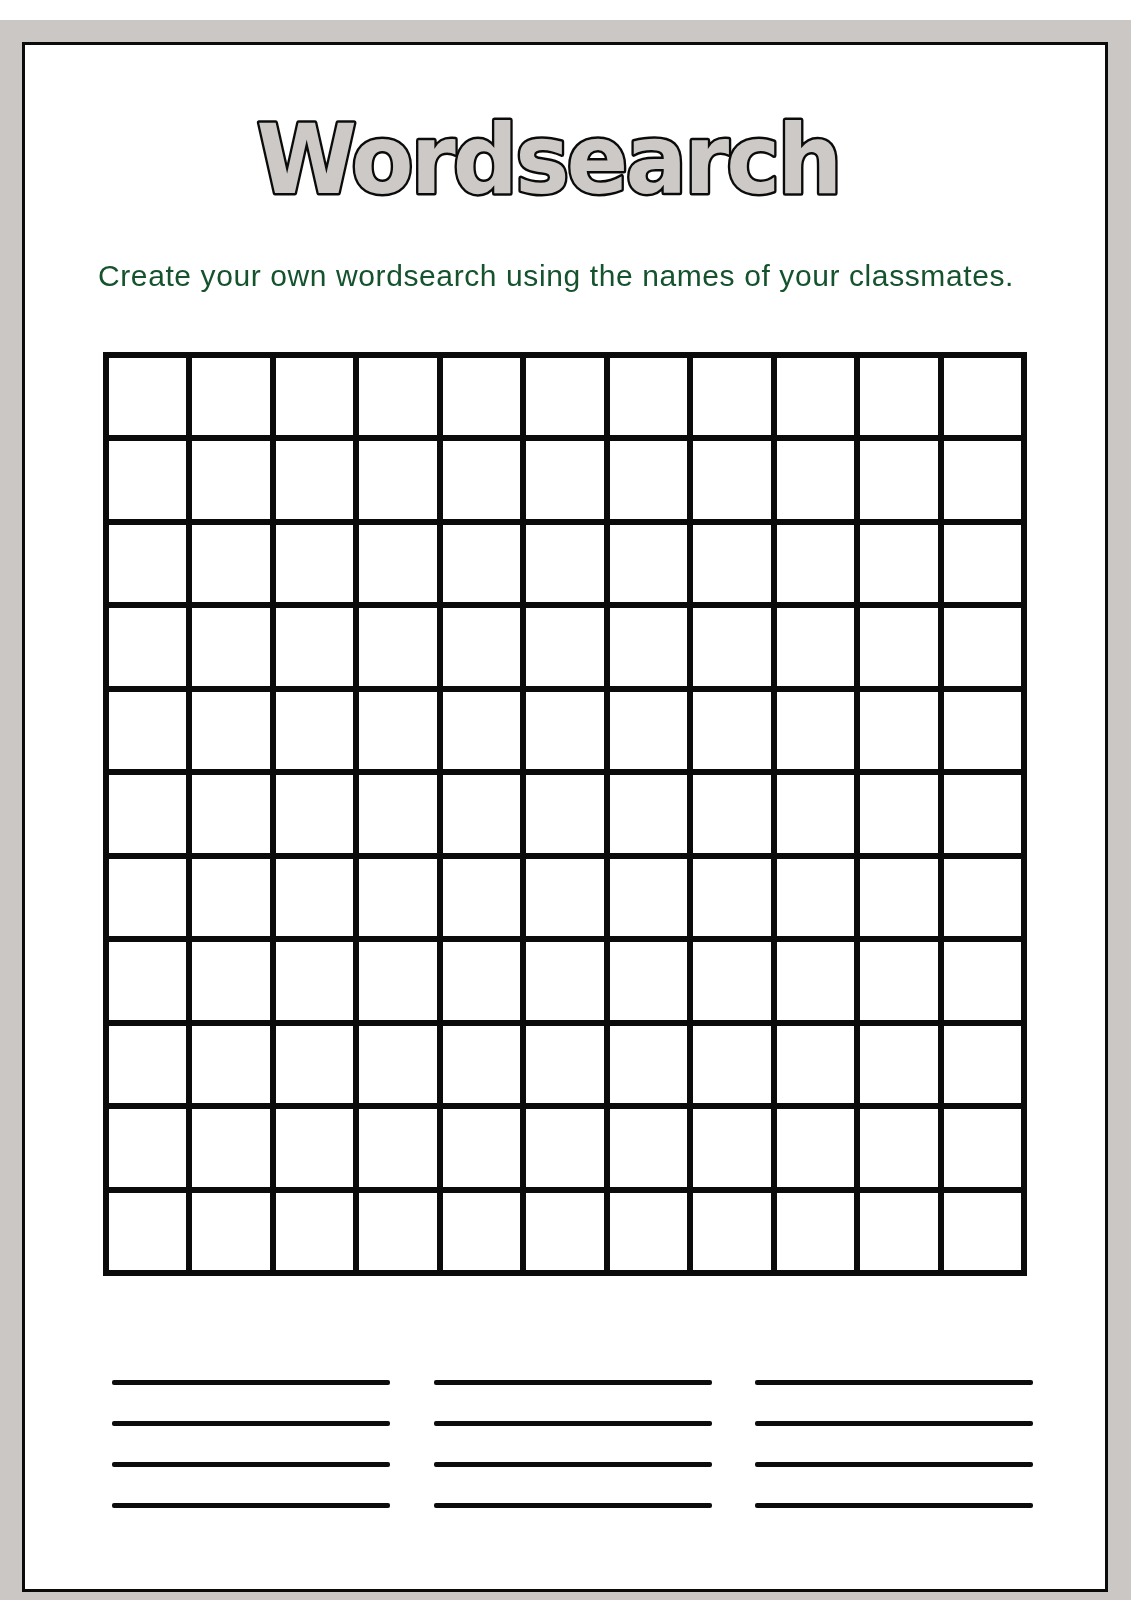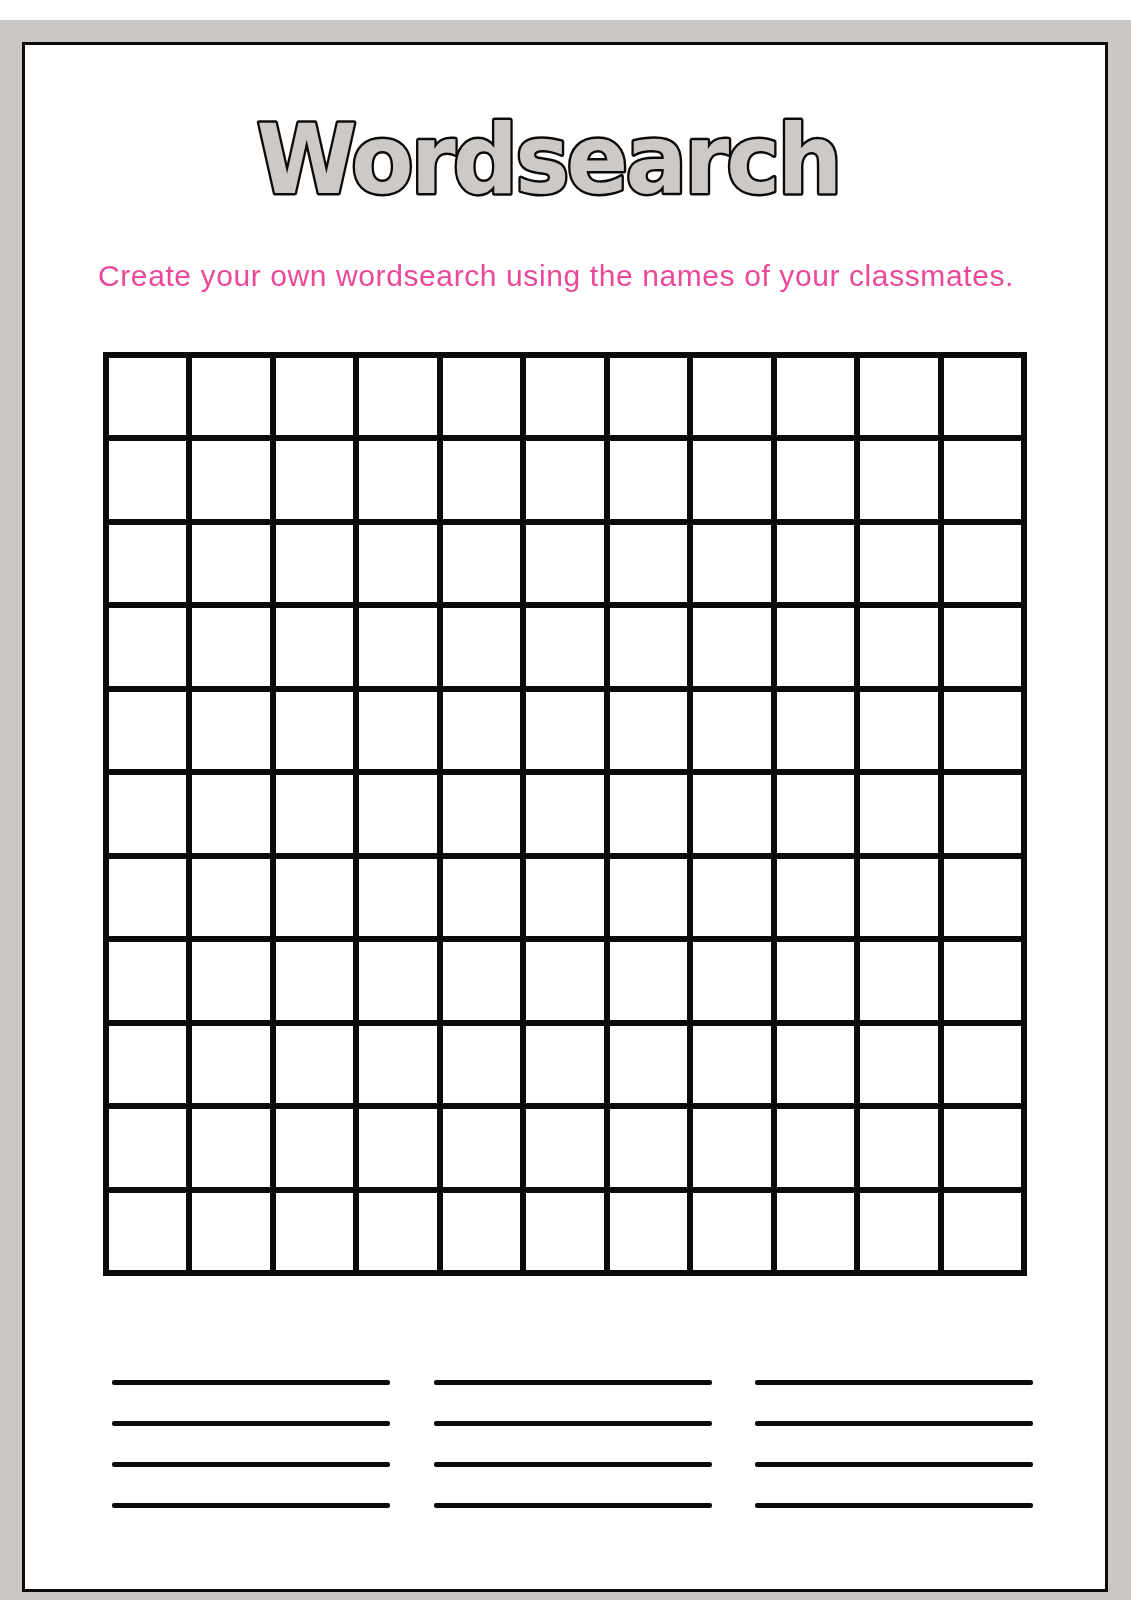--- a/index.html
+++ b/index.html
@@ -78,21 +78,21 @@
 
 <div id="canvas" style="background: rgb(202, 199, 196); margin-top: 20px;">
   <div class="page" style="background: rgb(255, 255, 255); border-color: rgb(11, 11, 11);">
 
     <div class="title-wrap">
       <svg width="1080" height="130" viewBox="0 0 1080 130">
         <text class="title-text" x="523" y="88" text-anchor="middle" textLength="583" lengthAdjust="spacingAndGlyphs" fill="#ccc9c6" stroke="#0b0b0b" stroke-width="5">Wordsearch</text>
       </svg>
     </div>
 
-    <div class="instruction" style="color: #ec4899;">Create your own wordsearch using the names of your classmates.</div>
+    <div class="instruction" style="color: #14532d;">Create your own wordsearch using the names of your classmates.</div>
 
     <div class="grid" style="background: rgb(11, 11, 11); grid-template-columns: repeat(11, 1fr); grid-template-rows: repeat(11, 1fr);">
         <div class="cell"></div>
         <div class="cell"></div>
         <div class="cell"></div>
         <div class="cell"></div>
         <div class="cell"></div>
         <div class="cell"></div>
         <div class="cell"></div>
         <div class="cell"></div>

